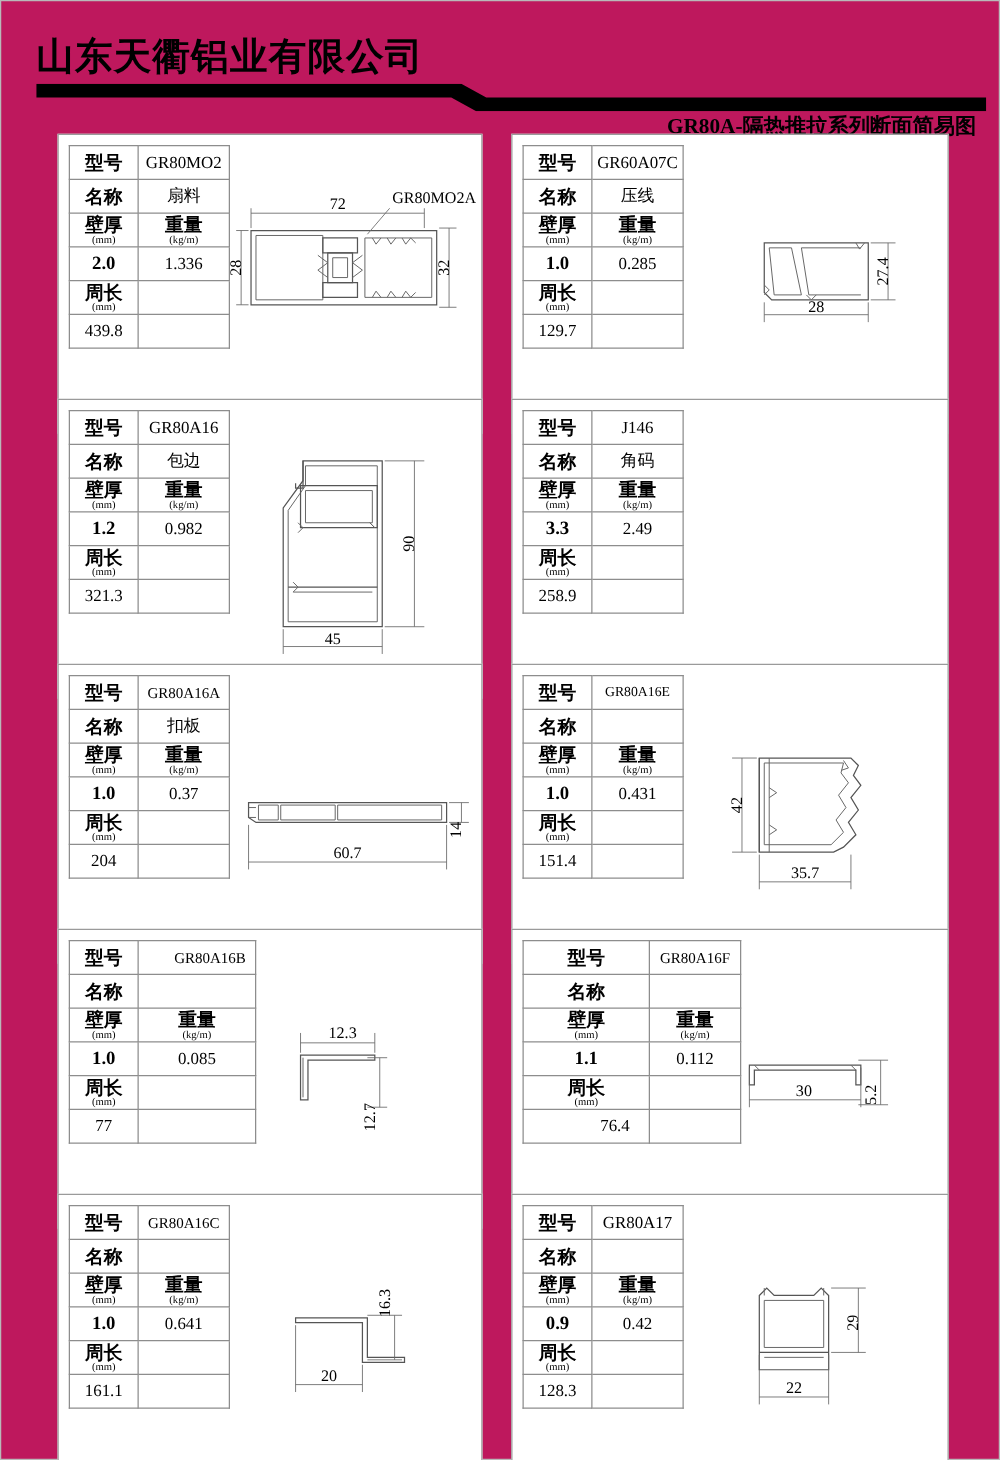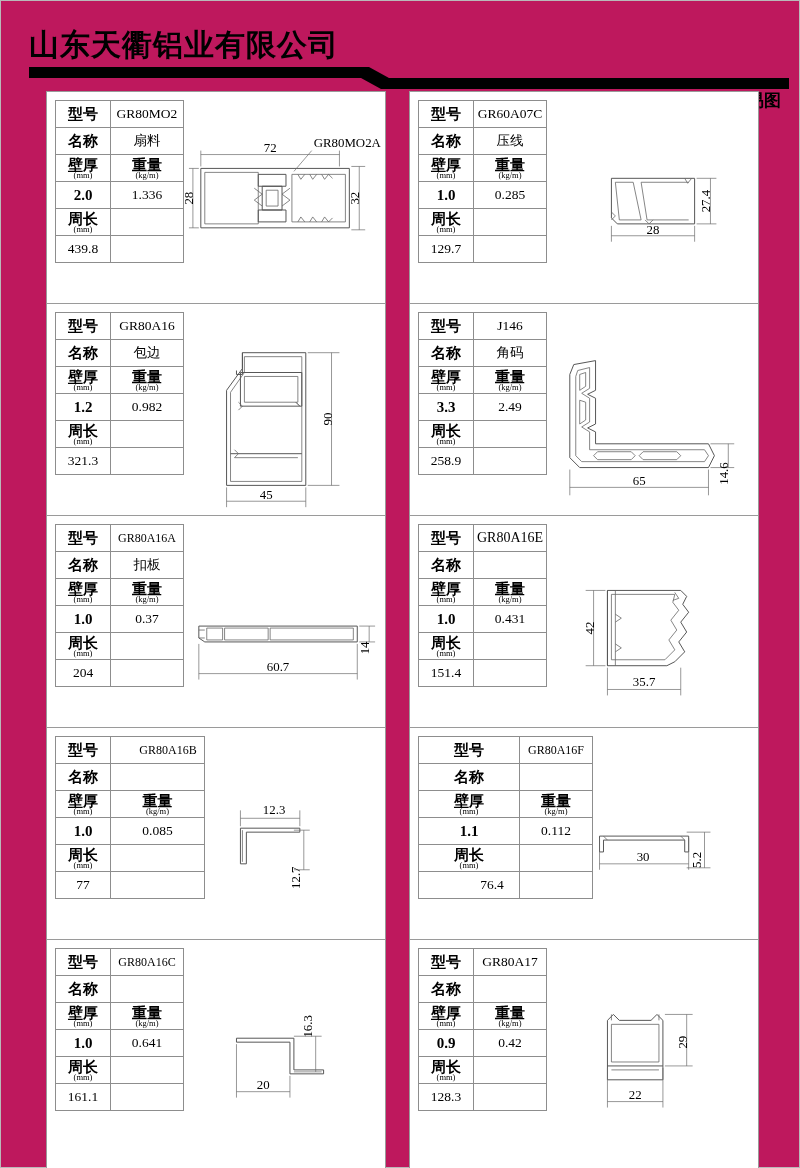--- a/index.html
+++ b/index.html
@@ -45,21 +45,21 @@
   }
 
   
   .grid{
     position:absolute;left:0;top:90px;width:800px;
   }
   .row{
     position:relative;height:212px;
   }
   .panel{
-    position:absolute;top:0;
+    position:absolute;top:16px;
     height:240px;
     box-sizing:border-box;
     border:1px solid #9a9a9a;
     background:#fff;
   }
   .panel.left{left:45px;width:340px;}
   .panel.right{left:408px;width:350px;}
 
   .spec-table{
     position:absolute;left:8px;top:8px;
@@ -359,44 +359,20 @@
               <span class="unit">(mm)</span>
             </td>
             <td class="val"></td>
           </tr>
           <tr>
             <td class="lbl" style="font-weight:400;font-size:13.5px;">258.9</td>
             <td class="val"></td>
           </tr>
         </tbody>
           </table>
-        <div class="figure">
-          <svg viewBox="0 0 210 190" preserveAspectRatio="xMidYMid meet">
-
-            <path class="prof" d="M24,36 L46,32 L46,62 L38,66 L46,70 L46,96 L38,100 L46,104 L46,116 L160,116 L166,128 L160,140 L30,140 L20,130 L20,46 Z"></path>
-
-            <path class="profthin" d="M28,42 L40,39 L40,60 L32,65 L40,70 L40,94 L32,99 L40,104 L40,122 L156,122 L160,128 L156,134 L32,134 L26,128 L26,48 Z"></path>
-
-            <path class="profthin" d="M48,124 L82,124 L86,128 L82,132 L48,132 L44,128 Z"></path>
-            <path class="profthin" d="M94,124 L128,124 L132,128 L128,132 L94,132 L90,128 Z"></path>
-
-            <path class="profthin" d="M30,46 L36,44 L36,58 L30,62 Z"></path>
-            <path class="profthin" d="M30,72 L36,74 L36,92 L30,96 Z"></path>
-
-            <line class="dim" x1="20" y1="142" x2="20" y2="168"></line>
-            <line class="dim" x1="160" y1="142" x2="160" y2="168"></line>
-            <line class="dim" x1="20" y1="160" x2="160" y2="160"></line>
-            <text class="dimtxt" x="90" y="158" text-anchor="middle">65</text>
-
-            <line class="dim" x1="162" y1="116" x2="186" y2="116"></line>
-            <line class="dim" x1="162" y1="140" x2="186" y2="140"></line>
-            <line class="dim" x1="180" y1="116" x2="180" y2="140"></line>
-            <text class="dimtxt" x="180" y="146" text-anchor="middle" transform="rotate(-90 180 146)">14.6</text>
-          </svg>
-        </div>
       </div>
     </div>
 
     <div class="row">
 
       <div class="panel left">
         <table class="spec-table">
           <tbody>
               <tr>
             <td class="lbl">型号</td>
@@ -454,21 +430,21 @@
             <text class="dimtxt" x="96" y="131" text-anchor="middle">60.7</text>
           </svg>
         </div>
       </div>
 
       <div class="panel right">
         <table class="spec-table">
           <tbody>
               <tr>
             <td class="lbl">型号</td>
-            <td class="val" style="font-size:14px;">GR80A16E</td>
+            <td class="val" style="font-size:11px;">GR80A16E</td>
           </tr>
           <tr>
             <td class="lbl">名称</td>
             <td class="val"></td>
           </tr>
           <tr>
             <td class="lbl">
               <span class="lblstack">壁厚</span>
               <span class="unit">(mm)</span>
             </td>

